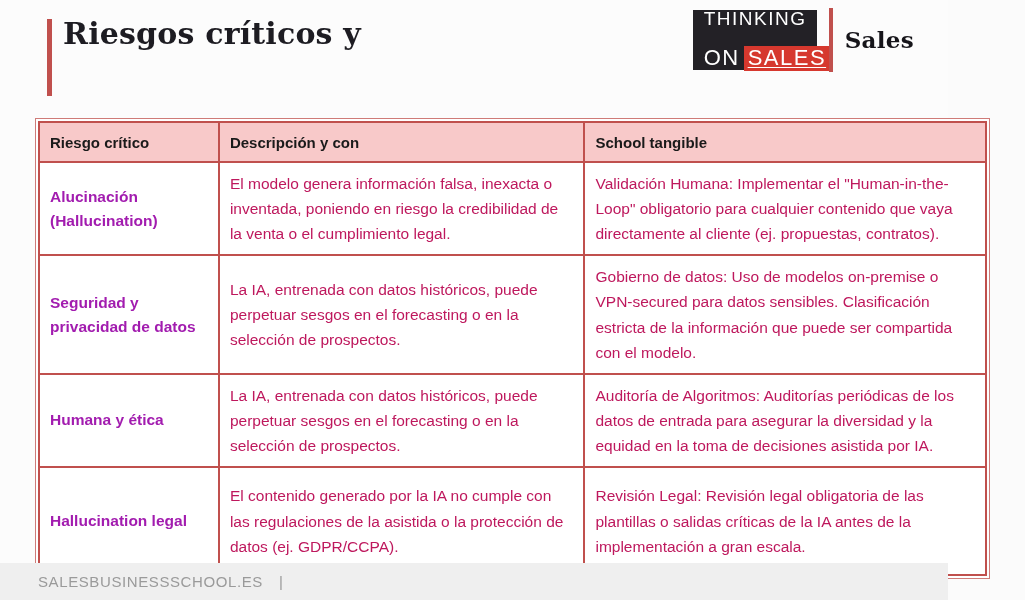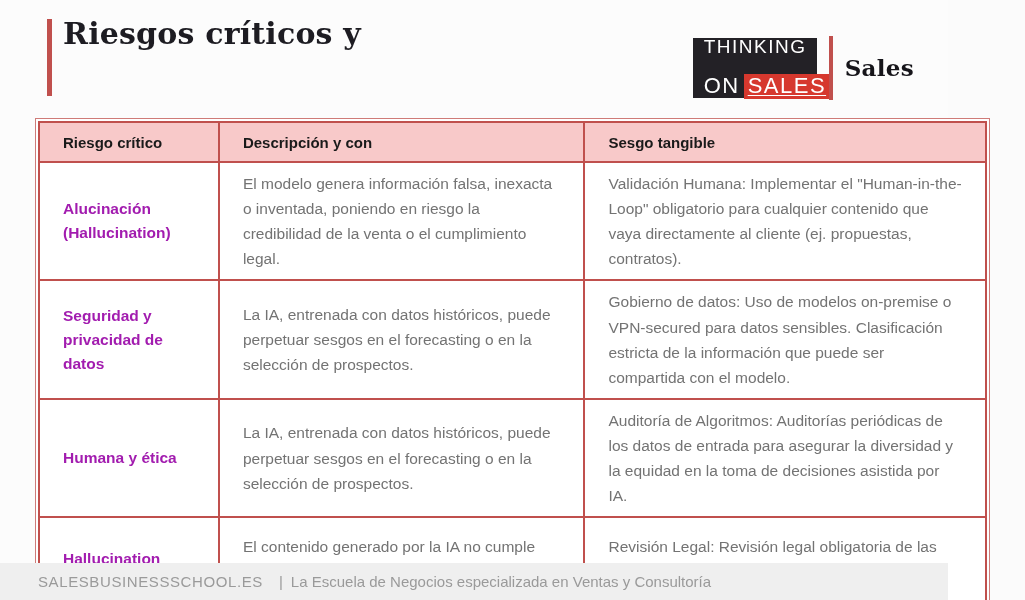--- a/index.html
+++ b/index.html
@@ -35,21 +35,21 @@
     font-weight: 700;
     font-size: 30px;
     line-height: 1.17;
     color: #1d1c22;
     letter-spacing: 0.2px;
   }
 
   
   .logo {
     position: absolute;
-    top: 36px;
+    top: 8px;
     right: 34px;
     display: flex;
     align-items: center;
   }
   .logo-box {
     width: 124px;
     height: 60px;
     background: #232126;
     display: flex;
     flex-direction: column;
@@ -107,36 +107,36 @@
     padding: 2px;
     background: #ffffff;
   }
   table.risk-table {
     width: 100%;
     border-collapse: collapse;
     table-layout: fixed;
   }
   .risk-table th, .risk-table td {
     border: 2px solid #c0504d;
-    padding: 8px 23px;
+    padding: 8px 10px;
     text-align: left;
     vertical-align: middle;
     box-sizing: border-box;
     word-wrap: break-word;
   }
   .risk-table th {
     background: #f8c9c9;
     color: #1a1a1a;
     font-size: 15px;
     font-weight: 700;
     height: 40px;
   }
   .risk-table td {
     background: #ffffff;
-    color: #737373;
+    color: #be185d;
     font-size: 15.5px;
     line-height: 1.62;
   }
   .risk-table td.risk-name {
     font-weight: 700;
     color: #a21caf;
     line-height: 1.55;
   }
   .risk-table tbody tr:nth-child(1) td { height: 93px; }
   .risk-table tbody tr:nth-child(2) td { height: 92px; }
@@ -194,47 +194,46 @@
     <table class="risk-table">
       <colgroup>
         <col style="width:19%">
         <col style="width:38.6%">
         <col style="width:42.4%">
       </colgroup>
       <thead>
         <tr>
           <th>Riesgo crítico</th>
           <th>Descripción y con</th>
-          <th>Sesgo tangible</th>
+          <th>School tangible</th>
         </tr>
       </thead>
       <tbody>
         <tr>
           <td class="risk-name">Alucinación (Hallucination)</td>
           <td>El modelo genera información falsa, inexacta o inventada, poniendo en riesgo la credibilidad de la venta o el cumplimiento legal.</td>
           <td>Validación Humana: Implementar el "Human-in-the-Loop" obligatorio para cualquier contenido que vaya directamente al cliente (ej. propuestas, contratos).</td>
         </tr>
         <tr>
           <td class="risk-name">Seguridad y privacidad de datos</td>
           <td>La IA, entrenada con datos históricos, puede perpetuar sesgos en el forecasting o en la selección de prospectos.</td>
           <td>Gobierno de datos: Uso de modelos on-premise o VPN-secured para datos sensibles. Clasificación estricta de la información que puede ser compartida con el modelo.</td>
         </tr>
         <tr>
           <td class="risk-name">Humana y ética</td>
           <td>La IA, entrenada con datos históricos, puede perpetuar sesgos en el forecasting o en la selección de prospectos.</td>
           <td>Auditoría de Algoritmos: Auditorías periódicas de los datos de entrada para asegurar la diversidad y la equidad en la toma de decisiones asistida por IA.</td>
         </tr>
         <tr>
           <td class="risk-name">Hallucination legal</td>
-          <td>El contenido generado por la IA no cumple con las regulaciones de la industria o la protección de datos (ej. GDPR/CCPA).</td>
+          <td>El contenido generado por la IA no cumple con las regulaciones de la asistida o la protección de datos (ej. GDPR/CCPA).</td>
           <td>Revisión Legal: Revisión legal obligatoria de las plantillas o salidas críticas de la IA antes de la implementación a gran escala.</td>
         </tr>
       </tbody>
     </table>
   </div>
 
   <div class="footer">
     <span class="site">SALESBUSINESSSCHOOL.ES</span>
     <span class="separator">|</span>
-    <span class="tagline">La Escuela de Negocios especializada en Ventas y Consultoría</span>
   </div>
 
 </div>
 
 </body></html>

